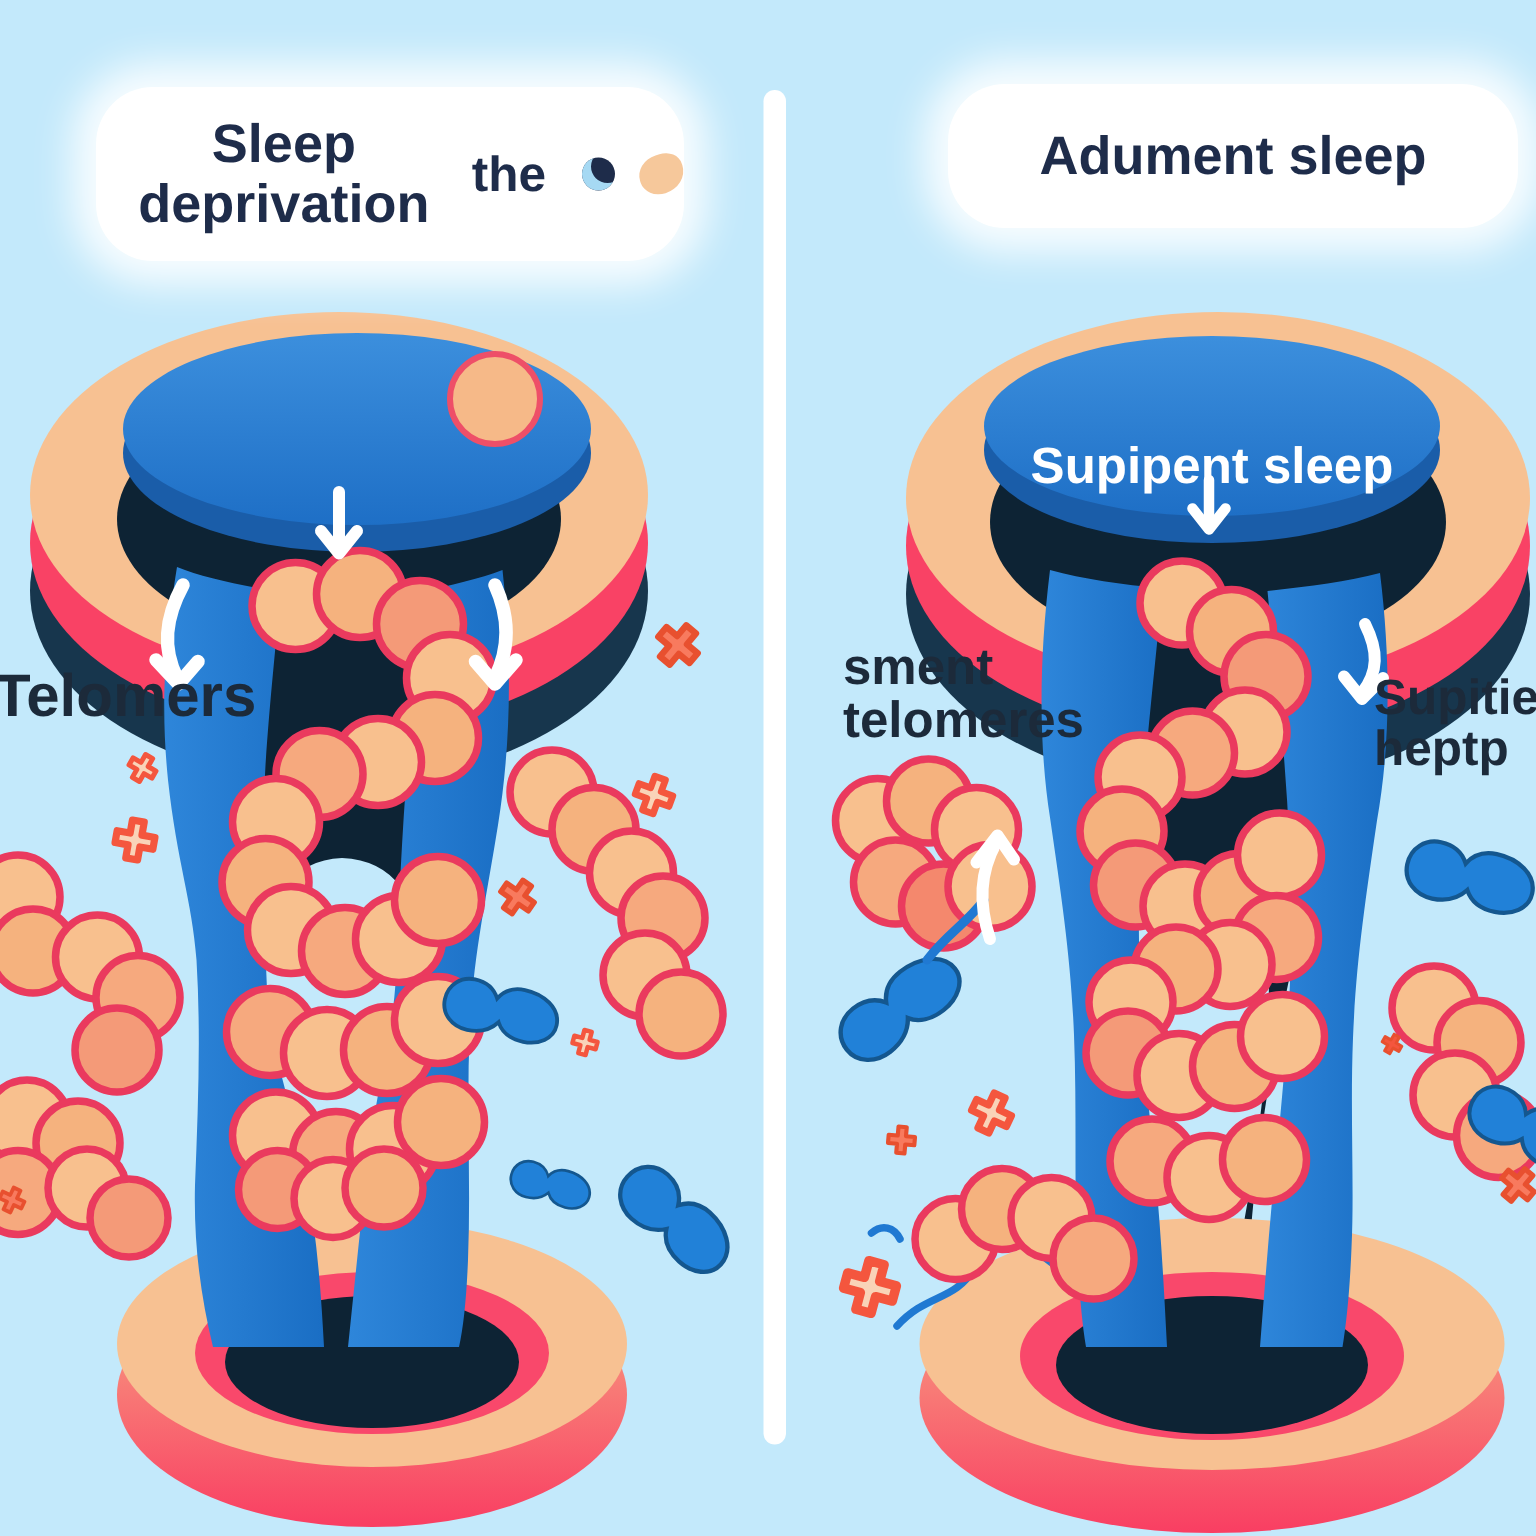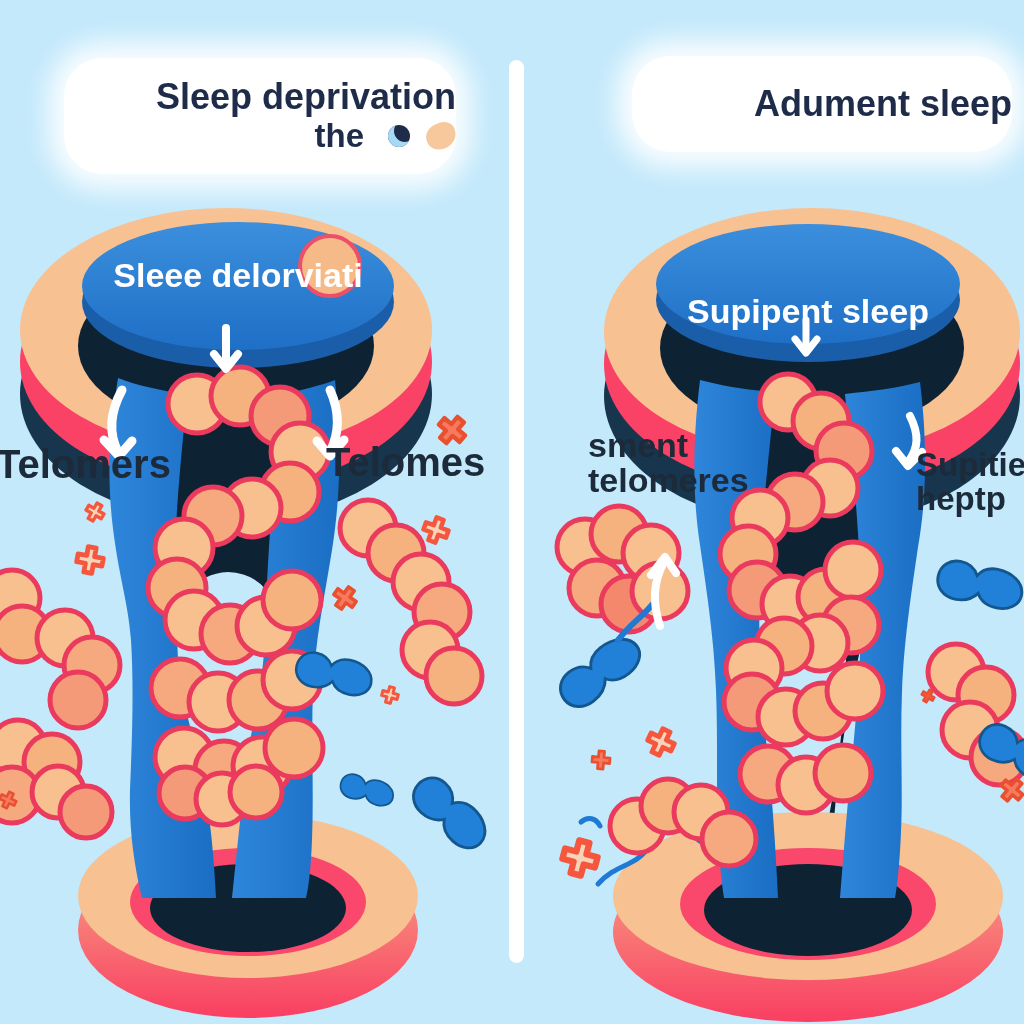--- a/index.html
+++ b/index.html
@@ -2,21 +2,21 @@
 <html><head>
 <meta charset="utf-8">
 <style>
   html,body{margin:0;padding:0;}
   .canvas{position:relative;width:1024px;height:1024px;overflow:hidden;
           font-family:"Liberation Sans","DejaVu Sans",sans-serif;}
   svg{position:absolute;inset:0;}
   .divider{position:absolute;border-radius:9px;}
   .card{position:absolute;background:#ffffff;border-radius:38px;
         box-shadow:0 0 26px 16px rgba(255,255,255,.88);
-        display:flex;flex-direction:column;align-items:flex-end;justify-content:center;
+        display:flex;align-items:center;justify-content:center;
         color:#1e2c4a;font-weight:bold;text-align:center;line-height:1.12;}
   .card .l1{font-size:36px;}
   .card .l2{font-size:33px;display:flex;align-items:center;gap:24px;}
   .glyph-dot{display:inline-block;width:22px;height:22px;border-radius:50%;
              background:#1e2c4a;box-shadow:inset 6px -5px 0 #a6d9f3;}
   .glyph-sock{display:inline-block;width:30px;height:26px;background:#f6c89b;
               border-radius:55% 45% 60% 50%;transform:rotate(-18deg);margin-left:-8px;}
   .dome-label{position:absolute;width:300px;text-align:center;color:#ffffff;
               font-weight:bold;font-size:34px;white-space:nowrap;}
   .side-label{position:absolute;color:#1c2a3a;font-weight:bold;line-height:1.03;white-space:nowrap;}
@@ -259,26 +259,24 @@
     <span>the</span>
     <span class="glyph-dot"></span>
     <span class="glyph-sock"></span>
   </div>
 </div>
 
 <div class="card" style="left:632px;top:56px;width:380px;height:96px;">
   <div class="l1">Adument sleep</div>
 </div>
 
-<div class="dome-label" style="left:88px;top:256px;">Sleee delorviati</div>
 <div class="dome-label" style="left:658px;top:256px;margin-top:36px;">Supipent sleep</div>
 
 <div class="side-label" style="left:-4px;top:444px;font-size:40px;">Telomers</div>
-<div class="side-label" style="left:326px;top:442px;font-size:40px;">Telomes</div>
-<div class="side-label" style="left:588px;top:428px;font-size:34px;">
+<div class="side-label" style="left:562px;top:428px;font-size:34px;">
   <div>sment</div>
   <div>telomeres</div>
 </div>
 <div class="side-label" style="left:916px;top:448px;font-size:33px;">
   <div>Supitier</div>
   <div>heptp</div>
 </div>
 
 </div>
 

